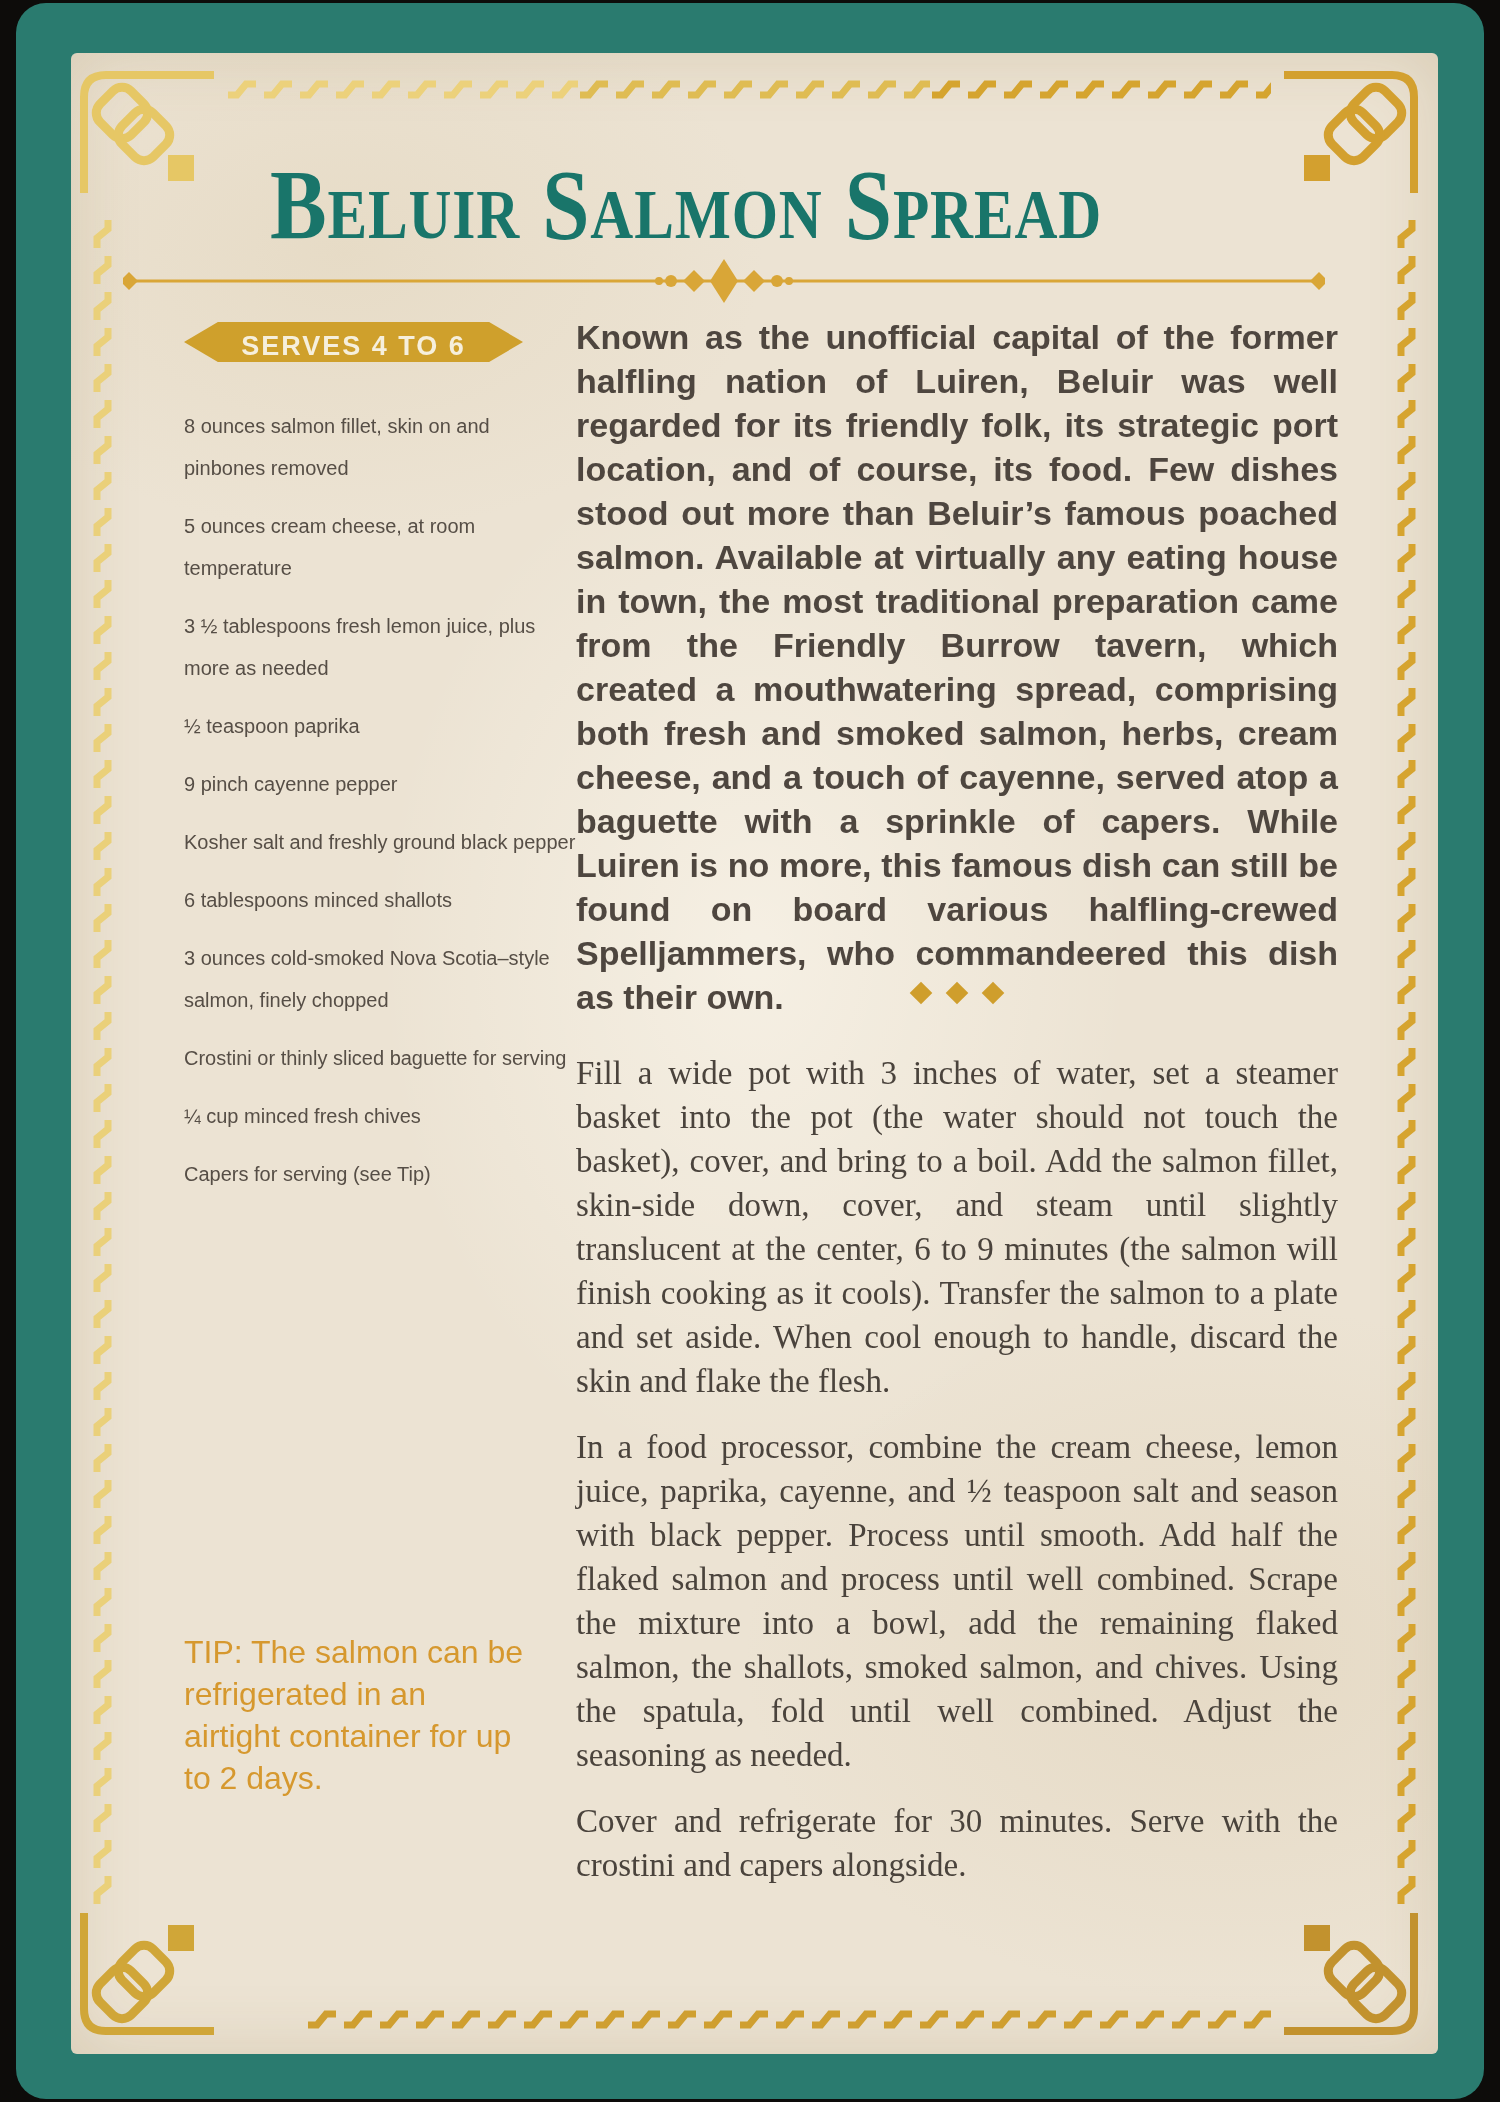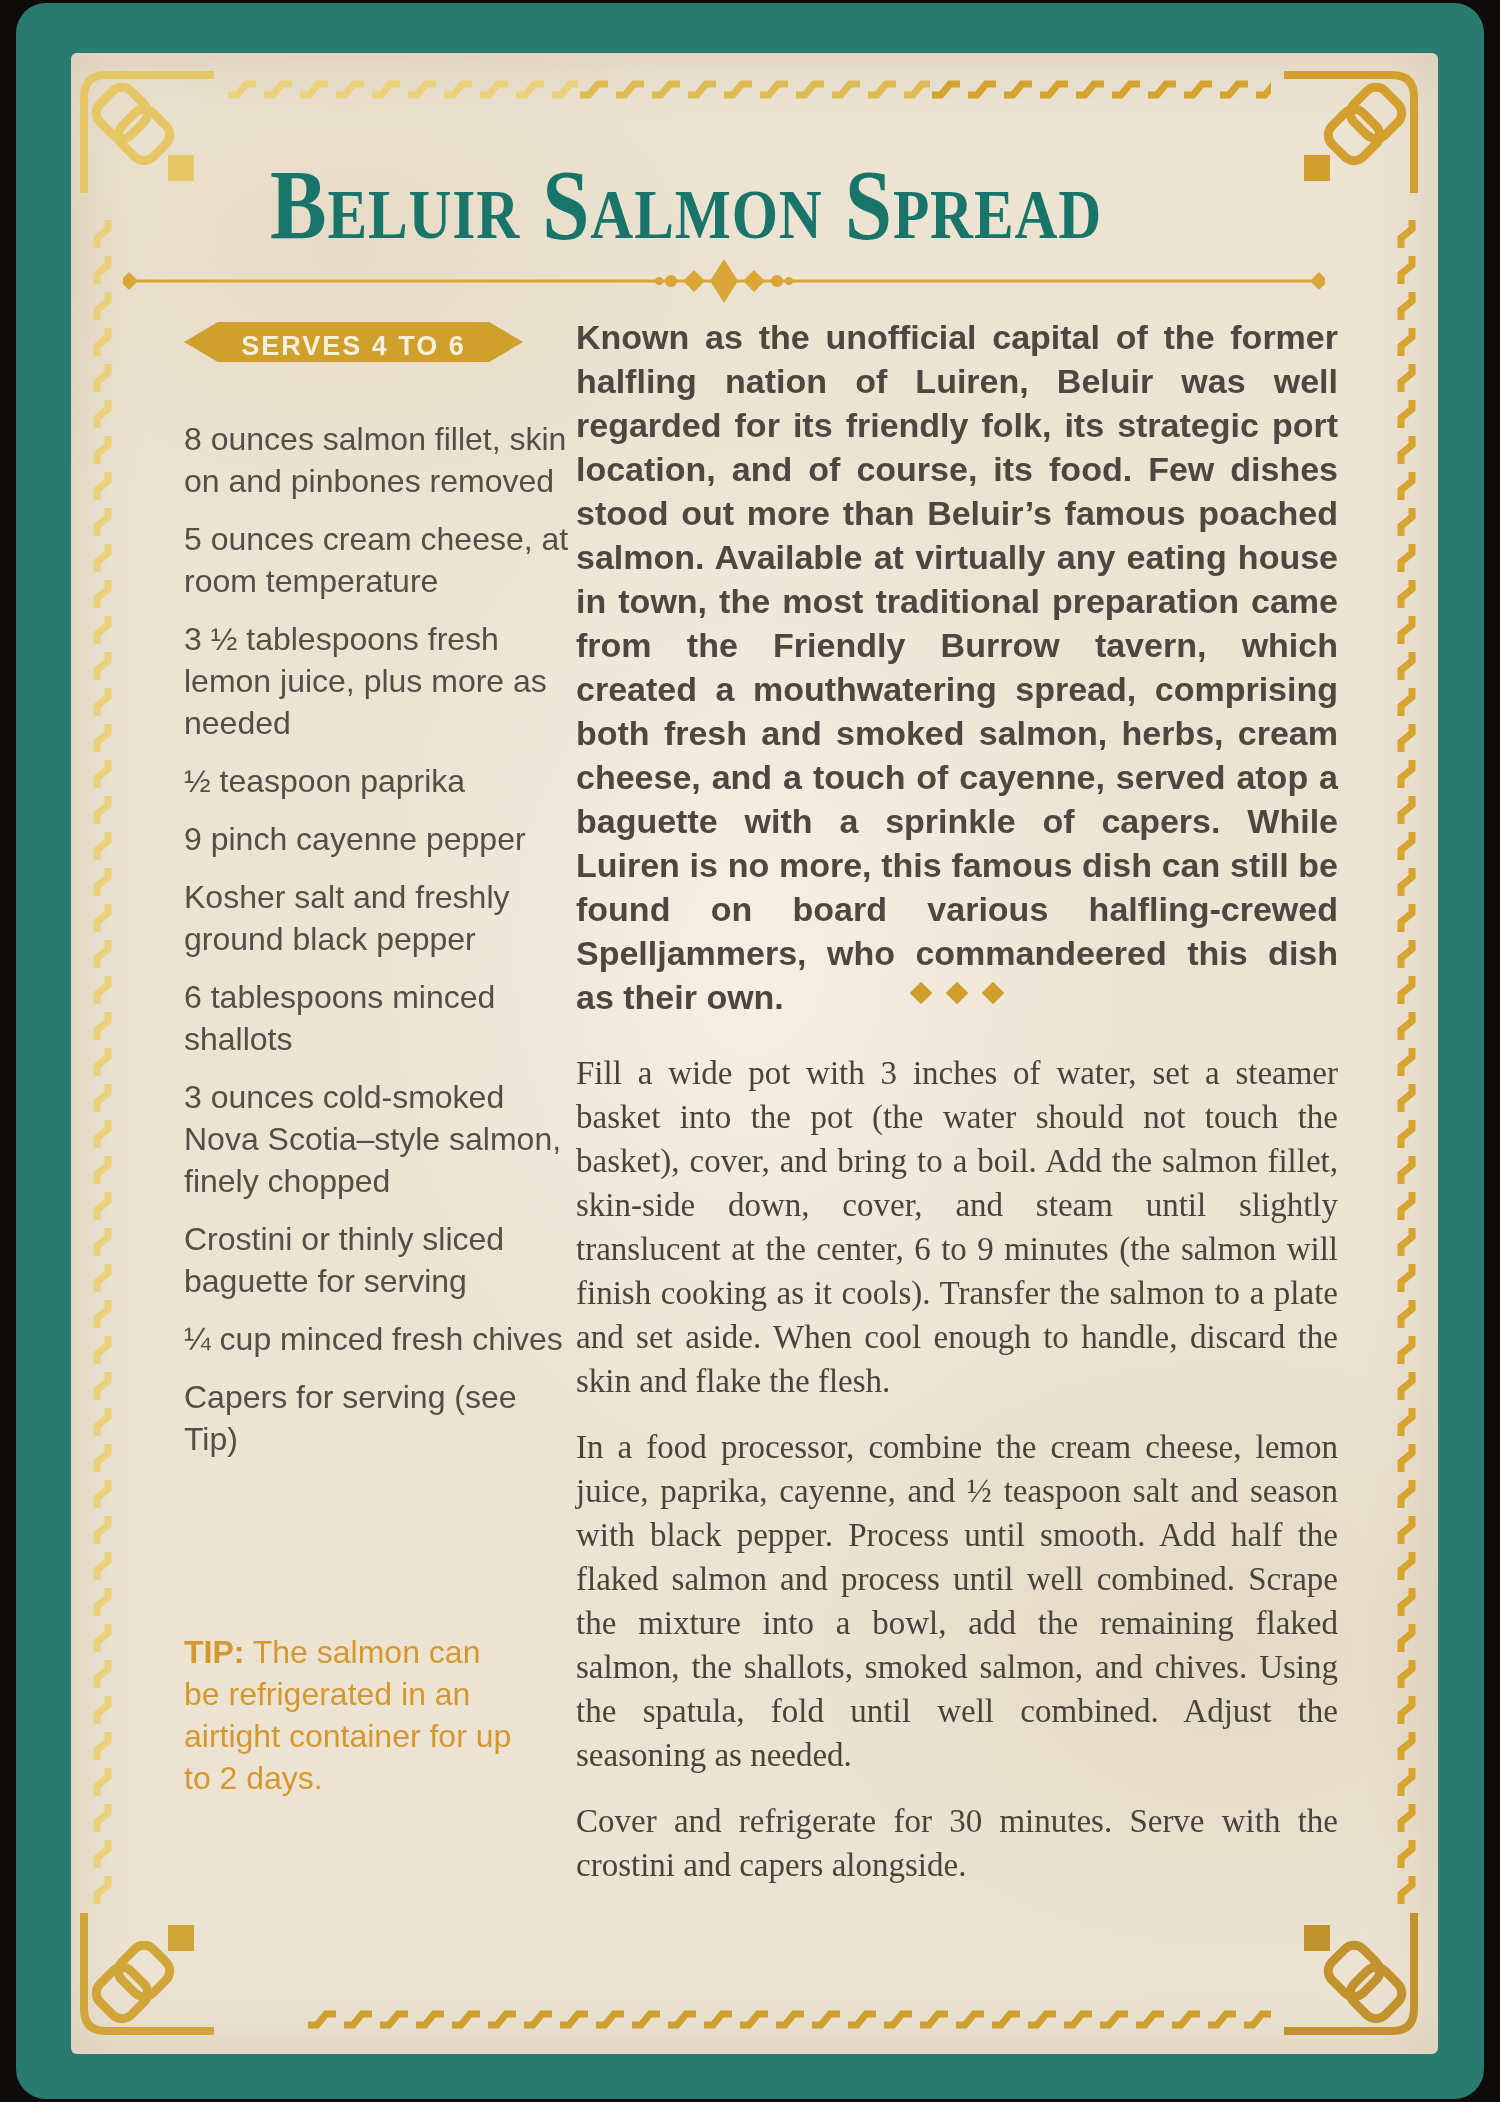--- a/index.html
+++ b/index.html
@@ -27,24 +27,24 @@
          font-variant:small-caps;font-size:100px;line-height:1.04;
          color:#19756a;letter-spacing:1px;transform:scaleX(.85);margin:0;}
   .divider{position:absolute;left:107px;top:256px;width:1202px;height:44px;}
   
   .badge{position:absolute;left:168px;top:319px;width:339px;height:40px;
          background:#cfa02c;display:flex;align-items:flex-end;justify-content:center;
          clip-path:polygon(0 50%,10% 0,90% 0,100% 50%,90% 100%,10% 100%);}
   .badge span{color:#f6efdc;font-weight:700;font-size:27px;letter-spacing:2px;}
   
   .ingredients{position:absolute;left:168px;top:402px;width:392px;}
-  .ingredient{margin:13px 0 16px 0;font-size:32px;line-height:42px;color:#564e46;}
+  .ingredient{margin:0 0 16px 0;font-size:20px;line-height:42px;color:#564e46;}
   .tip{position:absolute;left:168px;top:1596px;width:340px;
        font-size:32px;line-height:42px;color:#d6982e;}
-  .tip-label{font-weight:700;}
+  .tip-label{font-weight:400;}
   
   .intro{position:absolute;left:560px;top:312px;width:762px;margin:0;
          font-size:34px;line-height:44px;color:#4e463f;text-align:justify;font-weight:bold;}
   .diamond-sep{position:absolute;left:560px;top:982px;width:762px;
          display:flex;justify-content:center;gap:20px;}
   .diamond-sep i{width:16px;height:16px;background:#cf9e2c;transform:rotate(45deg);display:block;}
   .instructions{position:absolute;left:560px;top:1048px;width:762px;}
   .instruction{margin:0 0 22px 0;font-family:"Liberation Serif",serif;
          font-size:33px;line-height:44px;color:#4a433c;text-align:justify;}
 </style>

